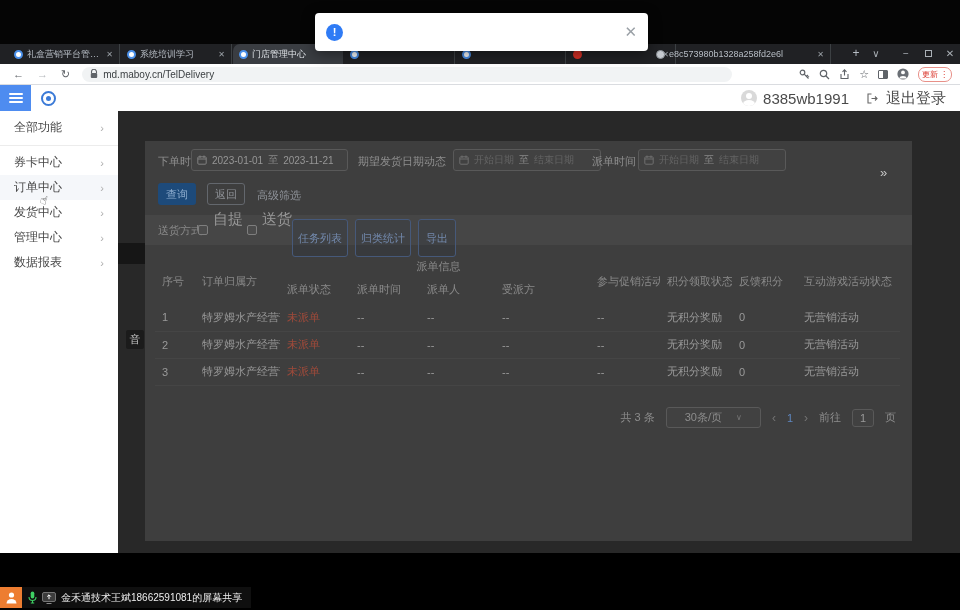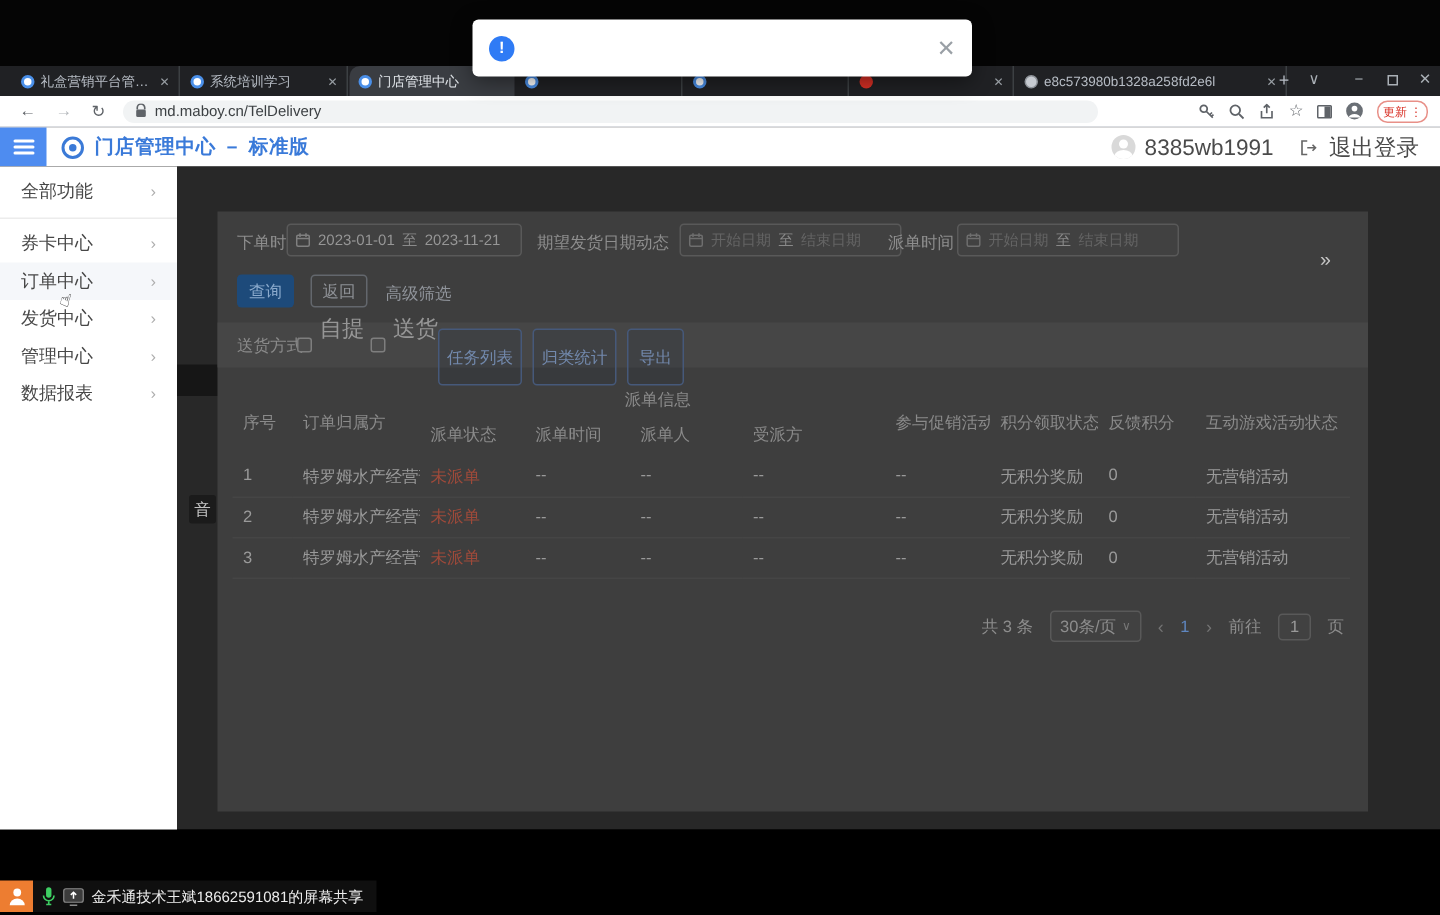--- a/index.html
+++ b/index.html
@@ -84,21 +84,21 @@
 
   .grid{position:absolute;left:10px;top:118px;width:745px;border-collapse:collapse;table-layout:fixed;font-size:11px}
   .grid th{font-weight:normal;color:#8a8a8a;text-align:left;padding:0 0 0 7px;white-space:nowrap;overflow:hidden}
   .grid thead tr.r1 th{height:15px}
   .grid thead tr.r2 th{height:30px}
   .grid th.grp{text-align:center}
   .grid td{color:#9a9a9a;padding:0 0 0 7px;height:27px;white-space:nowrap;overflow:hidden;border-bottom:1px solid rgba(255,255,255,.04)}
   .grid td.red{color:#a04a3a}
 
   .pager{position:absolute;right:16px;top:266px;display:flex;align-items:center;gap:11px;font-size:11px;color:#8d8d8d;white-space:nowrap}
-  .psize{display:flex;align-items:center;gap:4px;border:1px solid #595959;border-radius:3px;padding:2px 6px;background:#414141;color:#8d8d8d}
+  .psize{display:flex;align-items:center;gap:14px;border:1px solid #595959;border-radius:3px;padding:2px 18px;background:#414141;color:#8d8d8d}
   .psize .v{font-size:8px;color:#777}
   .parrow{color:#747474;font-size:12px}
   .pcur{color:#5f87c0}
   .goto-box{display:inline-block;width:22px;height:18px;border:1px solid #595959;border-radius:3px;background:#414141;text-align:center;line-height:17px;color:#9a9a9a}
 
   
   .bottom{position:absolute;left:0;top:553px;width:960px;height:57px;background:#000}
   .sharebar{position:absolute;left:0;top:34px;height:21px;display:flex;align-items:stretch}
   .share-avatar{width:22px;background:#ed7d31;display:flex;align-items:center;justify-content:center}
   .share-body{background:#0f0f0f;display:flex;align-items:center;gap:5px;padding:0 9px 0 6px}
@@ -136,21 +136,21 @@
     </div>
     <div class="tab" style="left:456px;width:110px">
       <span class="fav blue"></span>
       <span class="tab-title"></span>
     </div>
     <div class="tab" style="left:567px;width:109px">
       <span class="fav red"></span>
       <span class="tab-title"></span>
       <span class="tab-close">✕</span>
     </div>
-    <div class="tab" style="left:677px;width:181px">
+    <div class="tab" style="left:650px;width:181px">
       <span class="fav globe"></span>
       <span class="tab-title">e8c573980b1328a258fd2e6l</span>
       <span class="tab-close">✕</span>
     </div>
     <span class="newtab">+</span>
     <span class="winctl" style="left:866px">∨</span>
     <span class="winctl" style="left:896px">−</span>
     <span class="winctl" style="left:918px"><span class="maxbox"></span></span>
     <span class="winctl" style="left:940px">✕</span>
   </div>
@@ -193,21 +193,20 @@
     </div>
   </div>
 
   <div class="appbar">
     <div class="menu-btn">
         <i></i>
         <i></i>
         <i></i>
       </div>
     <span class="logo-ring"></span>
-    <span class="app-title"><span>门店管理中心</span> <span>－</span> <span>标准版</span></span>
     <div class="user-wrap">
       <span class="avatar"></span>
       <span class="uname">8385wb1991</span>
       <svg width="11" height="11" viewBox="0 0 11 11" style="margin-left:12px">
           <path d="M4.5 1 H1 V10 H4.5" fill="none" stroke="#666" stroke-width="1.1"></path>
           <path d="M4.5 5.5 H10 M8 3.5 L10 5.5 L8 7.5" fill="none" stroke="#666" stroke-width="1.1"></path>
         </svg>
       <span class="logout-label">退出登录</span>
     </div>
   </div>

